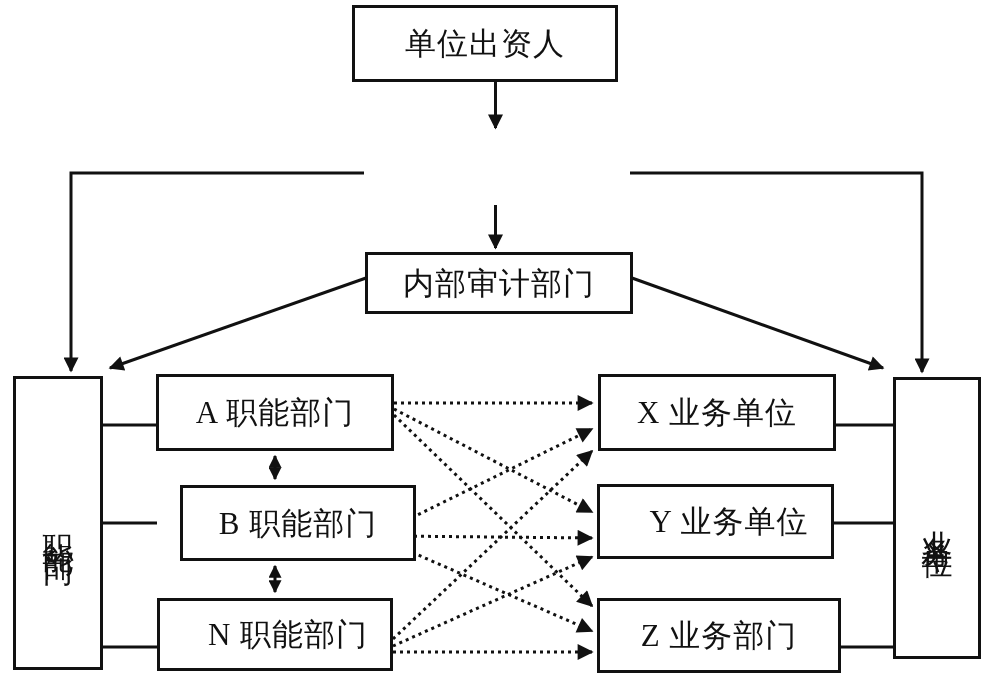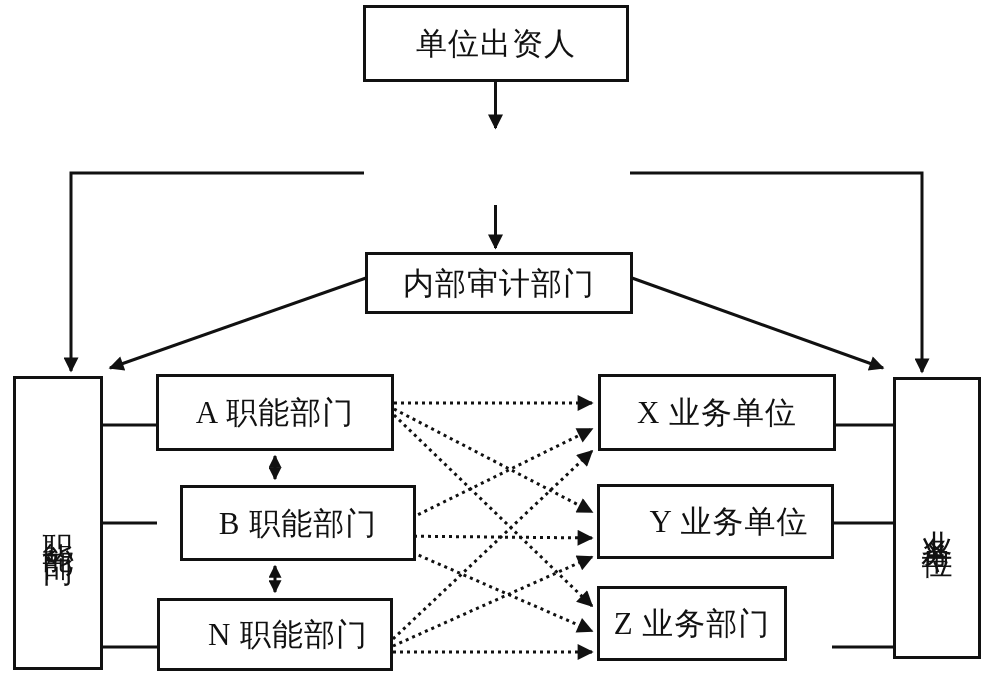--- a/index.html
+++ b/index.html
@@ -20,30 +20,30 @@
     display:flex;align-items:center;justify-content:center;
     font-size:31px;line-height:1;letter-spacing:1px;
     white-space:nowrap;
   }
   .node.vertical{
     writing-mode:vertical-rl;
     text-orientation:upright;
     letter-spacing:6px;
   }
   
-  .n-investor   {left:363px;top:5px;  width:266px;height:77px;}
+  .n-investor   {left:352px;top:5px;  width:266px;height:77px;}
   .n-leadership {left:364px;top:133px;width:267px;height:72px;}
   .n-audit      {left:365px;top:252px;width:268px;height:62px;}
   .n-funcgroup  {left:13px; top:376px;width:90px; height:294px;}
   .n-funca      {left:156px;top:374px;width:238px;height:77px;}
   .n-funcb      {left:157px;top:485px;width:236px;height:76px;margin-left:23px;}
   .n-funcn      {left:157px;top:598px;width:236px;height:73px;padding-left:26px;}
   .n-bizx       {left:598px;top:374px;width:238px;height:77px;}
   .n-bizy       {left:597px;top:484px;width:237px;height:75px;padding-left:27px;}
-  .n-bizz       {left:597px;top:586px;width:190px;height:75px;}
+  .n-bizz       {left:597px;top:598px;width:244px;height:75px;}
   .n-bizgroup   {left:893px;top:377px;width:88px; height:282px;}
   .wires line,.wires polyline{stroke:#111111;stroke-width:3;fill:none;}
   .wires .dotted{stroke-dasharray:3 4;}
 </style>
 </head>
 <body>
 
 <div class="stage">
 
   <svg class="wires" viewBox="0 0 984 678" xmlns="http://www.w3.org/2000/svg">

